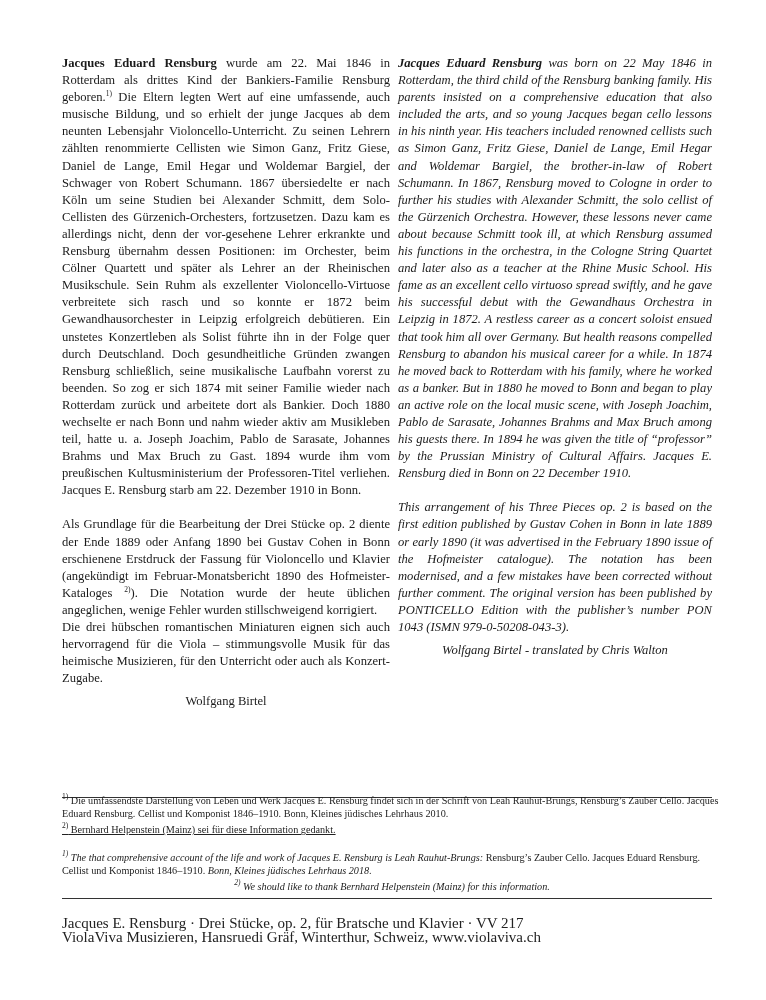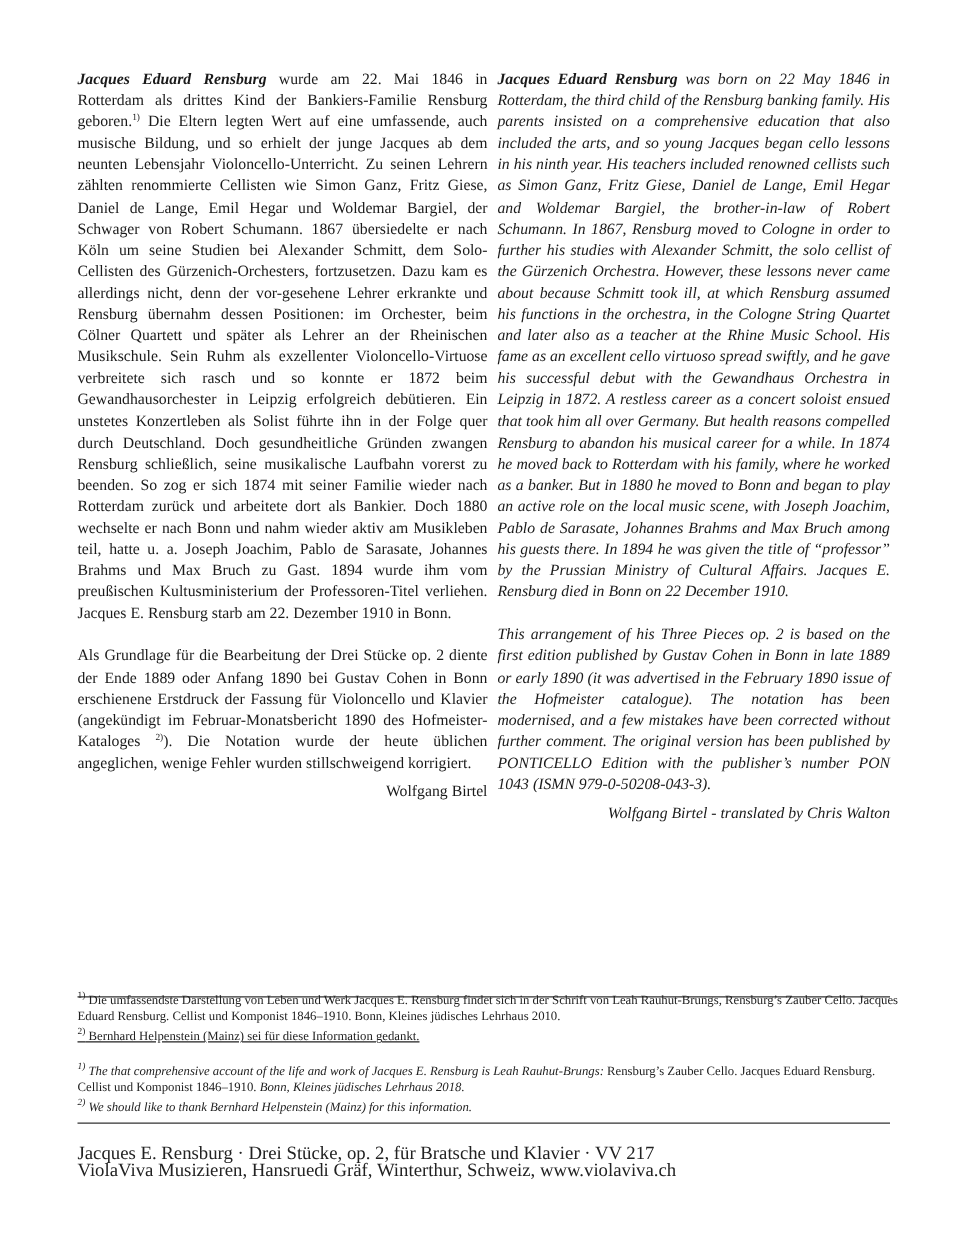--- a/index.html
+++ b/index.html
@@ -10,58 +10,59 @@
   }
   .col {
     position: absolute; top: 55px;
     font-size: 12.6px; line-height: 17.1px;
     text-align: justify;
   }
   .col-left { left: 62px; width: 328px; }
   .col-right { left: 398px; width: 314px; font-style: italic; }
   .col p { margin: 0; }
   .col p.gap { margin-top: 17px; }
-  .col b { font-weight: bold; font-style: italic; }
-  .sig { text-align: right; margin-top: 6px !important; }
+  .col b { font-weight: bold; }
+  .sig { text-align: center; margin-top: 6px !important; }
   sup { font-size: 7.5px; line-height: 0; vertical-align: 5px; }
   .rule { position: absolute; left: 62px; width: 650px; height: 0; border-top: 1.4px solid #333; }
   .fn {
     position: absolute; left: 62px; width: 660px;
     font-size: 10.2px; line-height: 13.2px; color: #222;
   }
   .fn p { margin: 0; }
   .fn i { font-style: italic; }
   .footer {
     position: absolute; left: 62px; top: 917px;
     font-size: 15px; line-height: 13.6px; color: #222;
   }
   .footer p { margin: 0; }
 </style>
 </head>
 <body>
 
 <div class="col col-left">
   <p><b>Jacques Eduard Rensburg</b><span> wurde am 22. Mai 1846 in Rotterdam als drittes Kind der Bankiers-Familie Rensburg geboren.</span><sup>1)</sup><span> Die Eltern legten Wert auf eine umfassende, auch musische Bildung, und so erhielt der junge Jacques ab dem neunten Lebensjahr Violoncello-Unterricht. Zu seinen Lehrern zählten renommierte Cellisten wie Simon Ganz, Fritz Giese, Daniel de Lange, Emil Hegar und Woldemar Bargiel, der Schwager von Robert Schumann. 1867 übersiedelte er nach Köln um seine Studien bei Alexander Schmitt, dem Solo-Cellisten des Gürzenich-Orchesters, fortzusetzen. Dazu kam es allerdings nicht, denn der vor-gesehene Lehrer erkrankte und Rensburg übernahm dessen Positionen: im Orchester, beim Cölner Quartett und später als Lehrer an der Rheinischen Musikschule. Sein Ruhm als exzellenter Violoncello-Virtuose verbreitete sich rasch und so konnte er 1872 beim Gewandhausorchester in Leipzig erfolgreich debütieren. Ein unstetes Konzertleben als Solist führte ihn in der Folge quer durch Deutschland. Doch gesundheitliche Gründen zwangen Rensburg schließlich, seine musikalische Laufbahn vorerst zu beenden. So zog er sich 1874 mit seiner Familie wieder nach Rotterdam zurück und arbeitete dort als Bankier. Doch 1880 wechselte er nach Bonn und nahm wieder aktiv am Musikleben teil, hatte u. a. Joseph Joachim, Pablo de Sarasate, Johannes Brahms und Max Bruch zu Gast. 1894 wurde ihm vom preußischen Kultusministerium der Professoren-Titel verliehen. Jacques E. Rensburg starb am 22. Dezember 1910 in Bonn.</span></p>
   <p class="gap"><span>Als Grundlage für die Bearbeitung der Drei Stücke op. 2 diente der Ende 1889 oder Anfang 1890 bei Gustav Cohen in Bonn erschienene Erstdruck der Fassung für Violoncello und Klavier (angekündigt im Februar-Monatsbericht 1890 des Hofmeister-Kataloges </span><sup>2)</sup><span>). Die Notation wurde der heute üblichen angeglichen, wenige Fehler wurden stillschweigend korrigiert.</span></p>
+  <p>Die drei hübschen romantischen Miniaturen eignen sich auch hervorragend für die Viola – stimmungsvolle Musik für das heimische Musizieren, für den Unterricht oder auch als Konzert-Zugabe.</p>
   <p class="sig">Wolfgang Birtel</p>
 </div>
 
 <div class="col col-right">
   <p><b>Jacques Eduard Rensburg</b><span> was born on 22 May 1846 in Rotterdam, the third child of the Rensburg banking family. His parents insisted on a comprehensive education that also included the arts, and so young Jacques began cello lessons in his ninth year. His teachers included renowned cellists such as Simon Ganz, Fritz Giese, Daniel de Lange, Emil Hegar and Woldemar Bargiel, the brother-in-law of Robert Schumann. In 1867, Rensburg moved to Cologne in order to further his studies with Alexander Schmitt, the solo cellist of the Gürzenich Orchestra. However, these lessons never came about because Schmitt took ill, at which Rensburg assumed his functions in the orchestra, in the Cologne String Quartet and later also as a teacher at the Rhine Music School. His fame as an excellent cello virtuoso spread swiftly, and he gave his successful debut with the Gewandhaus Orchestra in Leipzig in 1872. A restless career as a concert soloist ensued that took him all over Germany. But health reasons compelled Rensburg to abandon his musical career for a while. In 1874 he moved back to Rotterdam with his family, where he worked as a banker. But in 1880 he moved to Bonn and began to play an active role on the local music scene, with Joseph Joachim, Pablo de Sarasate, Johannes Brahms and Max Bruch among his guests there. In 1894 he was given the title of “professor” by the Prussian Ministry of Cultural Affairs. Jacques E. Rensburg died in Bonn on 22 December 1910.</span></p>
   <p class="gap">This arrangement of his Three Pieces op. 2 is based on the first edition published by Gustav Cohen in Bonn in late 1889 or early 1890 (it was advertised in the February 1890 issue of the Hofmeister catalogue). The notation has been modernised, and a few mistakes have been corrected without further comment. The original version has been published by PONTICELLO Edition with the publisher’s number PON 1043 (ISMN 979-0-50208-043-3).</p>
   <p class="sig">Wolfgang Birtel - translated by Chris Walton</p>
 </div>
 
 <div class="rule" style="top:797px;"></div>
 <div class="fn" style="top:794px;">
   <p><sup>1)</sup><span> Die umfassendste Darstellung von Leben und Werk Jacques E. Rensburg findet sich in der Schrift von Leah Rauhut-Brungs, Rensburg’s Zauber Cello. Jacques Eduard Rensburg. Cellist und Komponist 1846–1910. Bonn, Kleines jüdisches Lehrhaus 2010.</span></p>
   <p style="margin-top:3px;text-decoration:underline;"><sup>2)</sup><span> Bernhard Helpenstein (Mainz) sei für diese Information gedankt.</span></p>
 </div>
 <div class="fn" style="top:851px;">
   <p><sup style="font-style:italic;">1)</sup><i> The that comprehensive account of the life and work of Jacques E. Rensburg is Leah Rauhut-Brungs: </i><span>Rensburg’s Zauber Cello. Jacques Eduard Rensburg. Cellist und Komponist 1846–1910.</span><i> Bonn, Kleines jüdisches Lehrhaus 2018.</i></p>
-  <p style="margin-top:3px;"><sup style="font-style:italic;">2)</sup><i> We should like to thank Bernhard Helpenstein (Mainz) for this information.</i></p>
+  <p style="margin-top:3px;text-align:center;"><sup style="font-style:italic;">2)</sup><i> We should like to thank Bernhard Helpenstein (Mainz) for this information.</i></p>
 </div>
 <div class="rule" style="top:898px;"></div>
 
 <div class="footer">
   <p>Jacques E. Rensburg · Drei Stücke, op. 2, für Bratsche und Klavier · VV 217</p>
   <p>ViolaViva Musizieren, Hansruedi Gräf, Winterthur, Schweiz, www.violaviva.ch</p>
 </div>
 
 </body></html>

